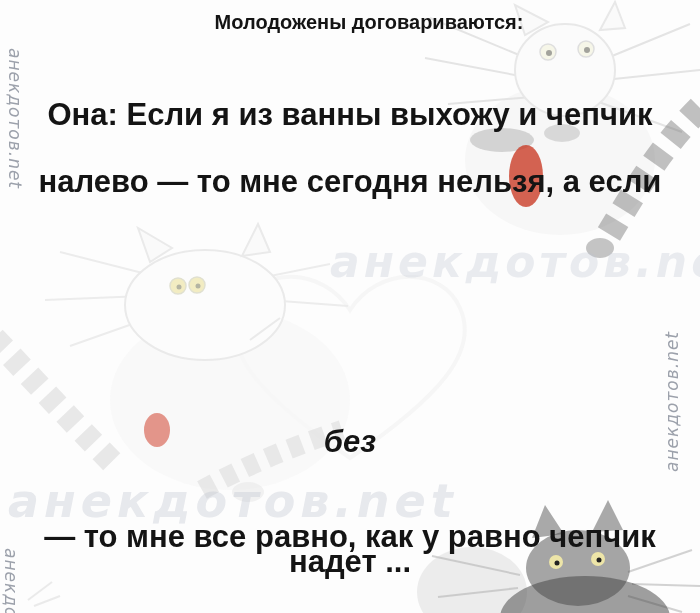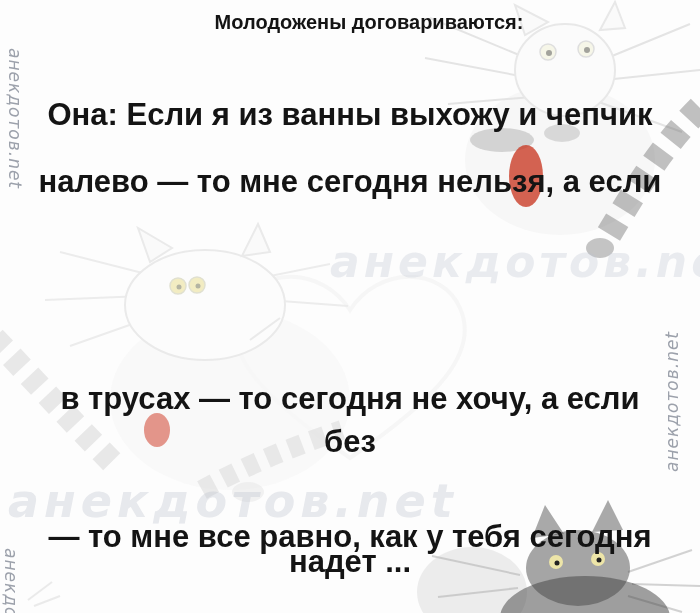--- a/index.html
+++ b/index.html
@@ -20,21 +20,21 @@
     font-weight:bold;color:#141414;
     font-size:31px;line-height:1;
     letter-spacing:0px;
   }
   .title{font-size:20px;top:12px;padding-left:19px;}
   .l0{top:99px;}
   .l1{top:166px;}
   .l2{top:241px;}
   .l3{top:334px;}
   .l4{top:383px;}
-  .l5{top:426px;}
+  .l5{top:426px;font-style:italic;}
   .l6{top:521px;}
   .l7{top:546px;}
   
   .wm{
     position:absolute;white-space:nowrap;
     font-family:"DejaVu Sans","Liberation Sans",sans-serif;
     font-style:italic;font-weight:bold;
   }
   .wm-main{
     left:8px;top:474px;font-size:46px;letter-spacing:5px;
@@ -131,18 +131,17 @@
 
   <div class="wm wm-main">анекдотов.net</div>
   <div class="wm wm-mid">анекдотов.net</div>
   <div class="wm wm-vert wm-left-top">анекдотов.net</div>
   <div class="wm wm-vert wm-left-bottom">анекдотов.net</div>
   <div class="wm wm-vert wm-right">анекдотов.net</div>
 
   <div class="line title">Молодожены договариваются:</div>
   <div class="line l0">Она: Если я из ванны выхожу и чепчик</div>
   <div class="line l1">налево — то мне сегодня нельзя, а если</div>
-  <div class="line l4">в трусах — то сегодня не хочу, а если</div>
   <div class="line l5">без</div>
-  <div class="line l6">— то мне все равно, как у тебя сегодня</div>
+  <div class="line l6">— то мне все равно, как у равно чепчик</div>
   <div class="line l7">надет ...</div>
 
 </div>
 
 </body></html>

